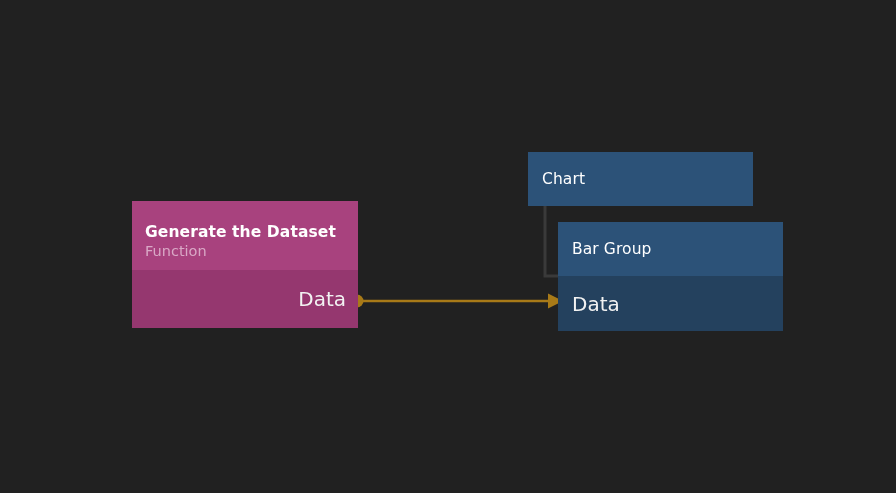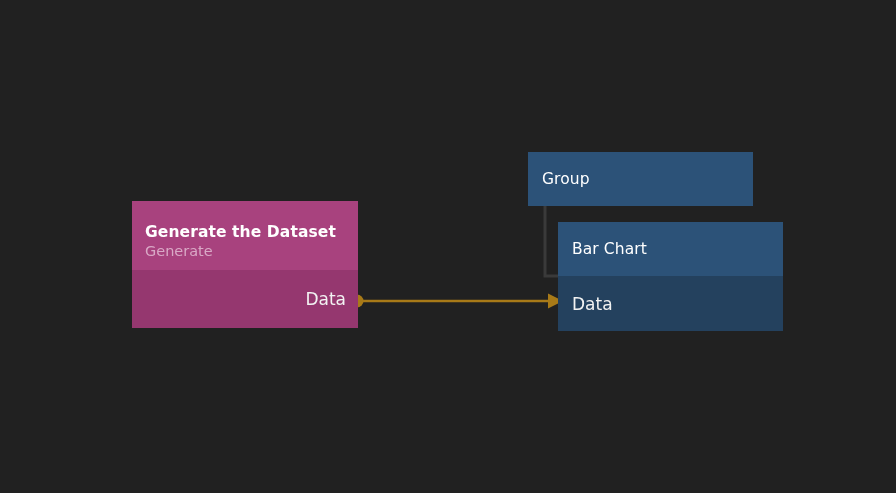--- a/index.html
+++ b/index.html
@@ -81,21 +81,21 @@
   .port-row.out {
     justify-content: flex-end;
     padding-right: 12px;
   }
   .port-row.in {
     justify-content: flex-start;
     padding-left: 14px;
   }
   .port-label {
     color: #f2f2f2;
-    font-size: 17px;
+    font-size: 20px;
     line-height: 18px;
     white-space: nowrap;
   }
 
   
   .node-group {
     left: 528px;
     top: 152px;
     width: 225px;
     height: 54px;
@@ -152,36 +152,36 @@
 
   <svg class="data-link" viewBox="0 0 230 30" width="230" height="30">
     <line x1="13" y1="15" x2="206" y2="15" stroke="#a87a18" stroke-width="2.6"></line>
     <circle cx="13" cy="15" r="6.5" fill="#a87a18"></circle>
     <polygon points="204,7.5 219,15 204,22.5" fill="#a87a18"></polygon>
   </svg>
 
   <div class="node node-function">
     <div class="node-header">
       <div class="node-title">Generate the Dataset</div>
-      <div class="node-subtitle">Generate</div>
+      <div class="node-subtitle">Function</div>
     </div>
     <div class="node-body">
       <div class="port-row out">
         <span class="port-label">Data</span>
       </div>
     </div>
   </div>
 
   <div class="node node-group">
-    <div class="node-title">Group</div>
+    <div class="node-title">Chart</div>
   </div>
 
   <div class="node node-chart">
     <div class="node-header">
-      <div class="node-title">Bar Chart</div>
+      <div class="node-title">Bar Group</div>
     </div>
     <div class="node-body">
       <div class="port-row in">
         <span class="port-label">Data</span>
       </div>
     </div>
   </div>
 
 </div>
 

